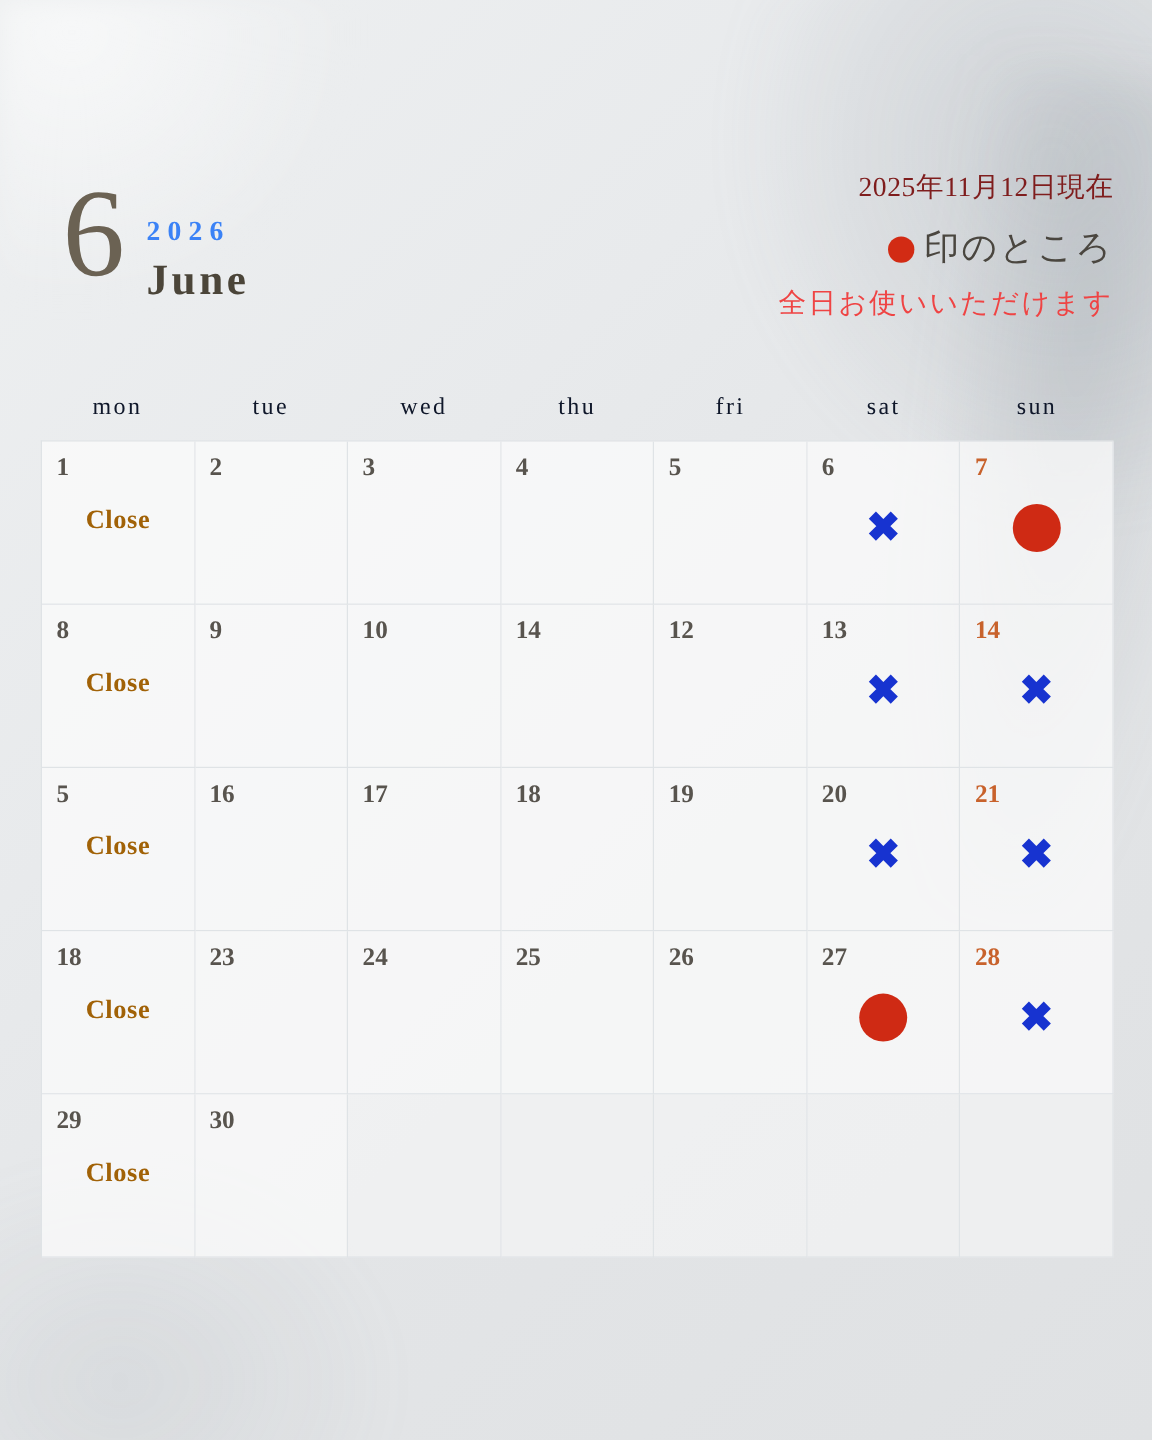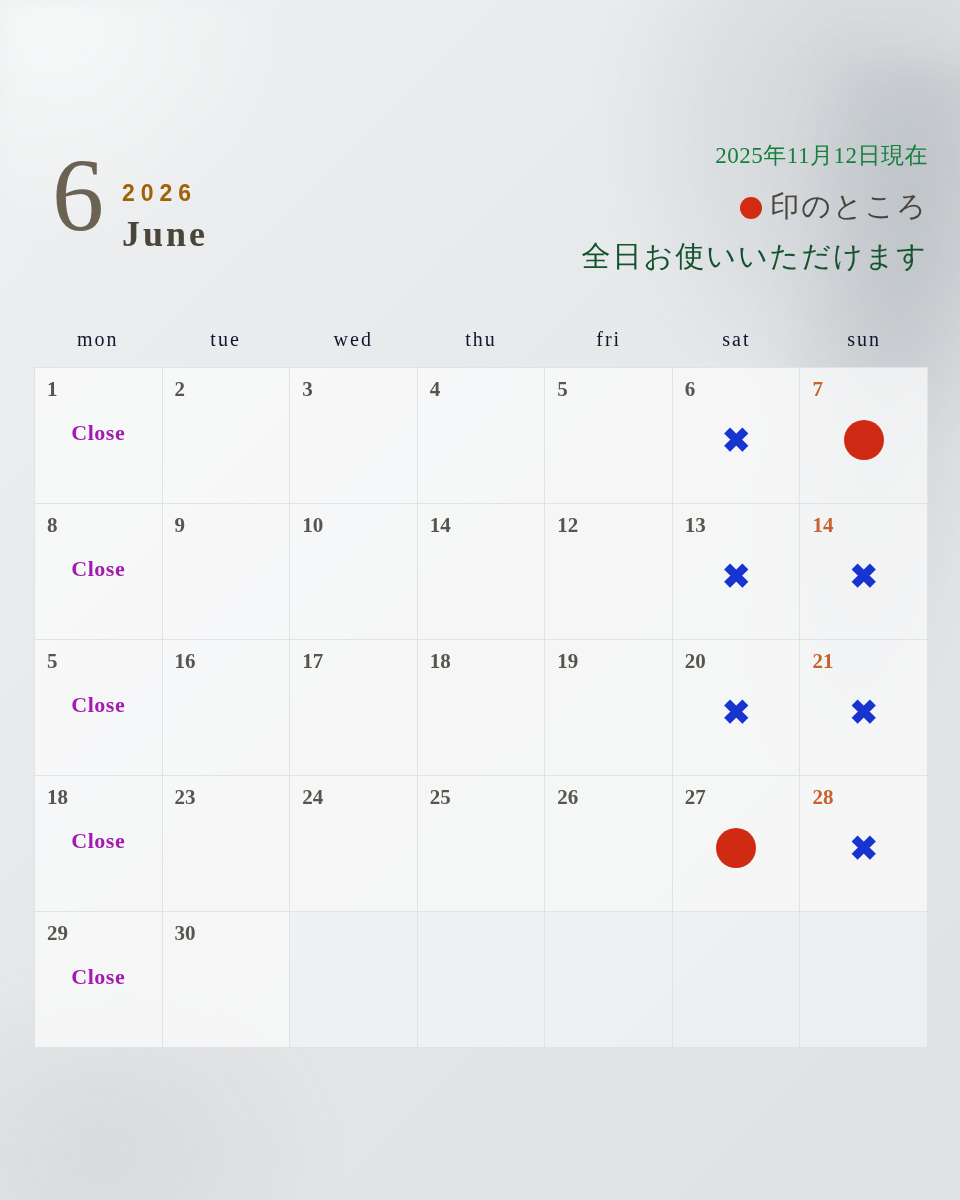--- a/index.html
+++ b/index.html
@@ -62,53 +62,53 @@
     line-height: 0.86;
     color: #6b6253;
     font-family: "Liberation Serif", serif;
     font-weight: 400;
     letter-spacing: -2px;
   }
   .month-text { margin-left: 20px; padding-top: 30px; }
   .year {
     font-size: 23px;
     letter-spacing: 6px;
-    color: #a16207;
-    font-weight: 700;
-    font-family: Liberation Sans, sans-serif;
+    color: #3b82f6;
+    font-weight: 700;
+    font-family: Liberation Serif, serif;
   }
   .month-name {
     font-size: 36px;
     letter-spacing: 3px;
     color: #4b4539;
     font-weight: 700;
     margin-top: 6px;
     font-family: "Liberation Serif", serif;
   }
 
   .notes {
     position: absolute; right: 0; top: 0;
     text-align: right;
   }
   .note-date {
     font-size: 23px;
-    color: #15803d;
+    color: #7f1d1d;
     letter-spacing: 0.5px;
   }
   .note-line1 {
     margin-top: 16px;
     font-size: 29px;
     color: #4a463f;
     letter-spacing: 2px;
     display: flex; align-items: center; justify-content: flex-end;
   }
   .note-line2 {
     margin-top: 10px;
-    font-size: 29px;
-    color: #14532d;
+    font-size: 23px;
+    color: #ef4444;
     letter-spacing: 2px;
     margin-left: 12px;
   }
   .dot-inline {
     display: inline-block;
     width: 22px; height: 22px;
     border-radius: 50%;
     background: #d22b14;
     margin-right: 8px;
     position: relative; top: 1px;
@@ -156,21 +156,21 @@
     font-weight: 700;
     font-family: "Liberation Serif", serif;
   }
   .daynum.sun { color: #c8622c; }
   .mark {
     position: absolute;
     left: 0; right: 0; top: 52px;
     text-align: center;
   }
   .close-label {
-    color: #a21caf;
+    color: #a16207;
     font-size: 22px;
     font-weight: 700;
     font-family: "Liberation Serif", serif;
     letter-spacing: 0.5px;
   }
   .dot {
     display: inline-block;
     width: 40px; height: 40px;
     border-radius: 50%;
     background: #cf2a14;

